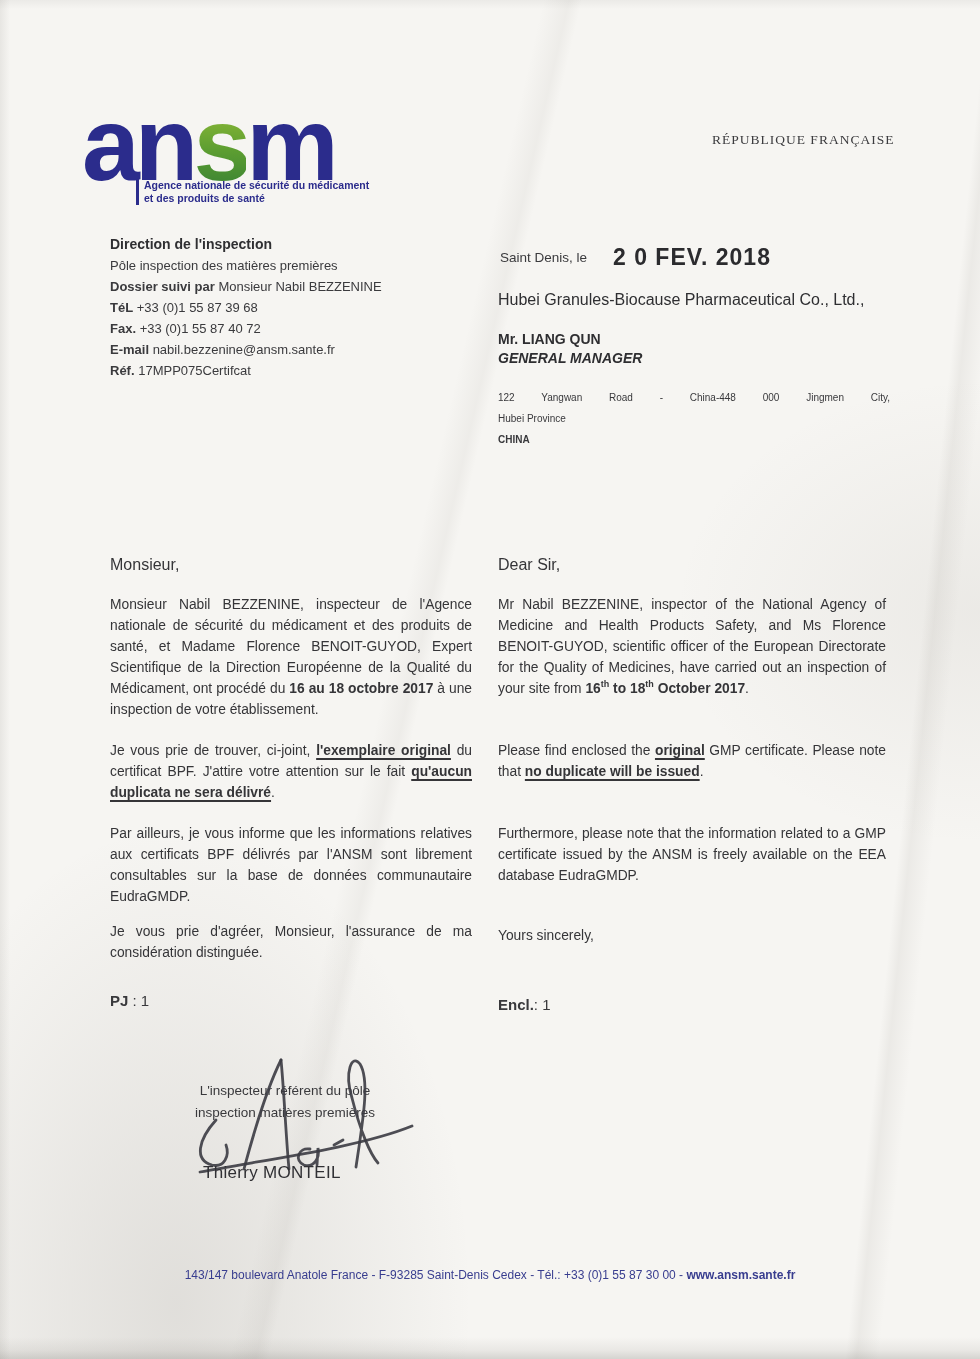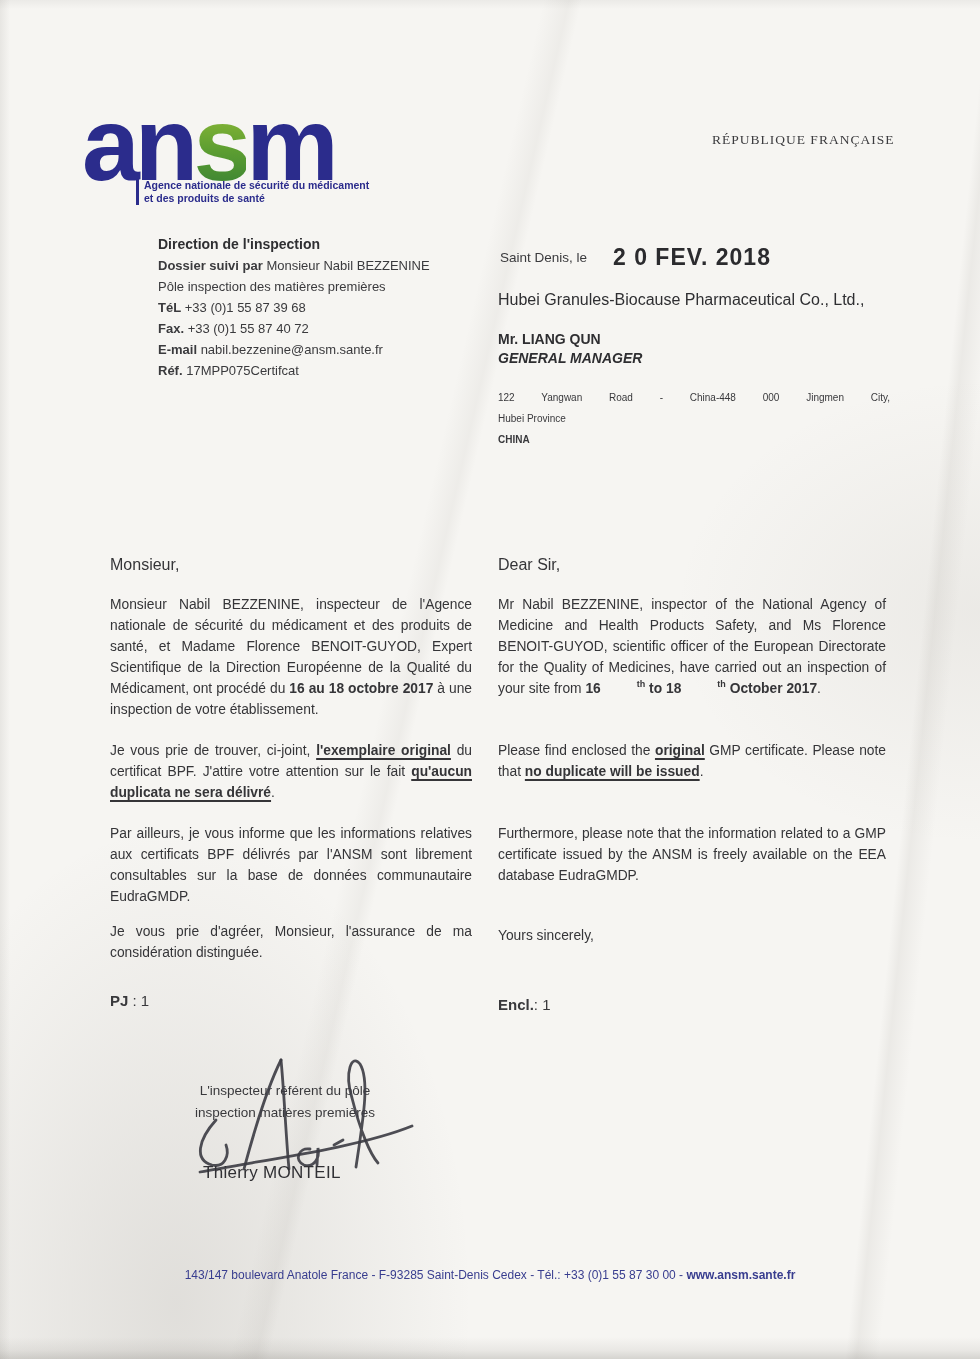--- a/index.html
+++ b/index.html
@@ -33,41 +33,41 @@
   .tagline{
     font-size:10.5px;line-height:13px;font-weight:bold;color:#2b2c8c;
     border-left:3px solid #2b2c8c;padding-left:5px;
   }
   
   .republique{
     font-family:"Liberation Serif", serif;
     font-size:13.5px;letter-spacing:1px;color:#3b3b3e;
   }
   
-  .sender{font-size:13px;line-height:21px;color:#3a3a3d;margin-left:48px;}
+  .sender{font-size:13px;line-height:21px;color:#3a3a3d;}
   .sender .head{font-size:14px;font-weight:bold;color:#2f2f32;}
   .b{font-weight:bold;}
   
   .place{font-size:13.5px;color:#3a3a3d;}
   .stamp{
     font-size:23px;font-weight:bold;color:#2b2b2e;letter-spacing:1px;
     transform:scaleY(1.08);transform-origin:left top;
   }
   .rec-company{font-size:16px;font-weight:normal;color:#2e2e31;}
   .rec-line{font-size:14px;font-weight:bold;color:#2e2e31;}
   .rec-addr{font-size:10px;color:#39393c;}
   .just-last{text-align:justify;text-align-last:justify;}
   
   .para{
     font-size:13.8px;line-height:21px;color:#353538;
     text-align:justify;margin:0;
   }
   .sal{font-size:16px;color:#353538;}
   .bu{font-weight:bold;text-decoration:underline;text-decoration-thickness:1.5px;text-underline-offset:2.5px;}
-  sup.th{font-size:9px;font-weight:bold;line-height:0;margin-left:36px;}
+  sup.th{font-size:9px;font-weight:bold;line-height:0;}
   .encl-line{font-size:15px;color:#39393c;}
   
   .sig-title{font-size:13.5px;line-height:22px;text-align:center;color:#39393c;}
   .sig-name{font-size:17px;color:#303034;letter-spacing:0.3px;}
   .sig-svg{stroke:#3b3b42;stroke-width:2.8;fill:none;stroke-linecap:round;opacity:0.9;}
   
   .footer{
     width:100%;text-align:center;font-size:12px;color:#383d8f;
   }
   .footer .b{font-weight:bold;}
@@ -82,22 +82,22 @@
   </div>
   <div class="abs tagline" style="left:136px;top:179px;width:236px;">
     <div>Agence nationale de sécurité du médicament</div>
     <div>et des produits de santé</div>
   </div>
 
   <div class="abs republique" style="left:712px;top:132px;">RÉPUBLIQUE FRANÇAISE</div>
 
   <div class="abs sender" style="left:110px;top:234px;">
     <div class="head">Direction de l'inspection</div>
+    <div>Pôle inspection des matières premières</div>
     <div><span class="b">Dossier suivi par</span><span> Monsieur Nabil BEZZENINE</span></div>
-    <div>Pôle inspection des matières premières</div>
     <div><span class="b">TéL</span><span> +33 (0)1 55 87 39 68</span></div>
     <div><span class="b">Fax.</span><span> +33 (0)1 55 87 40 72</span></div>
     <div><span class="b">E-mail</span><span> nabil.bezzenine@ansm.sante.fr</span></div>
     <div><span class="b">Réf.</span><span> 17MPP075Certifcat</span></div>
   </div>
 
   <div class="abs place" style="left:500px;top:250px;">Saint Denis, le</div>
   <div class="abs stamp" style="left:613px;top:242px;">2 0 FEV. 2018</div>
 
   <div class="abs rec-company" style="left:498px;top:291px;width:410px;">Hubei Granules-Biocause Pharmaceutical Co., Ltd.,</div>

